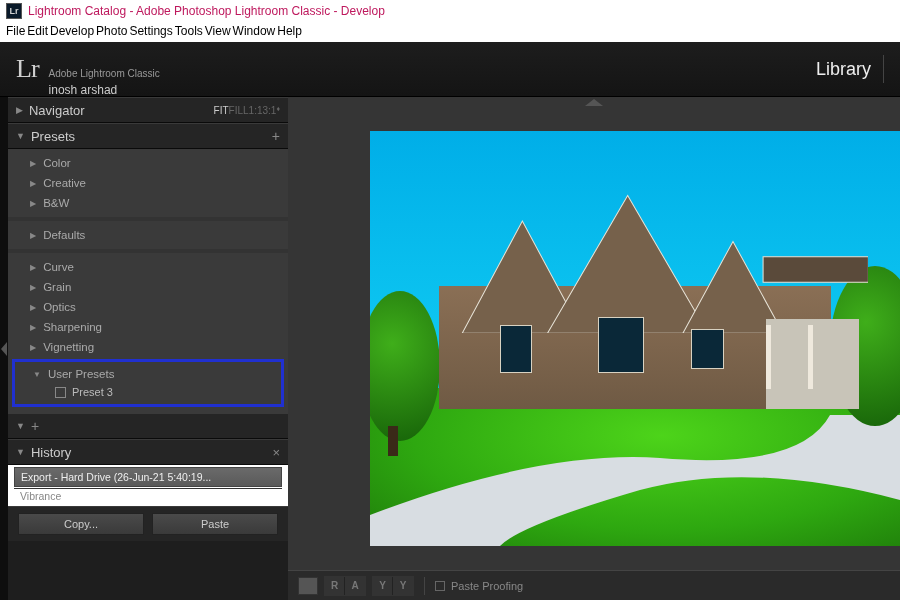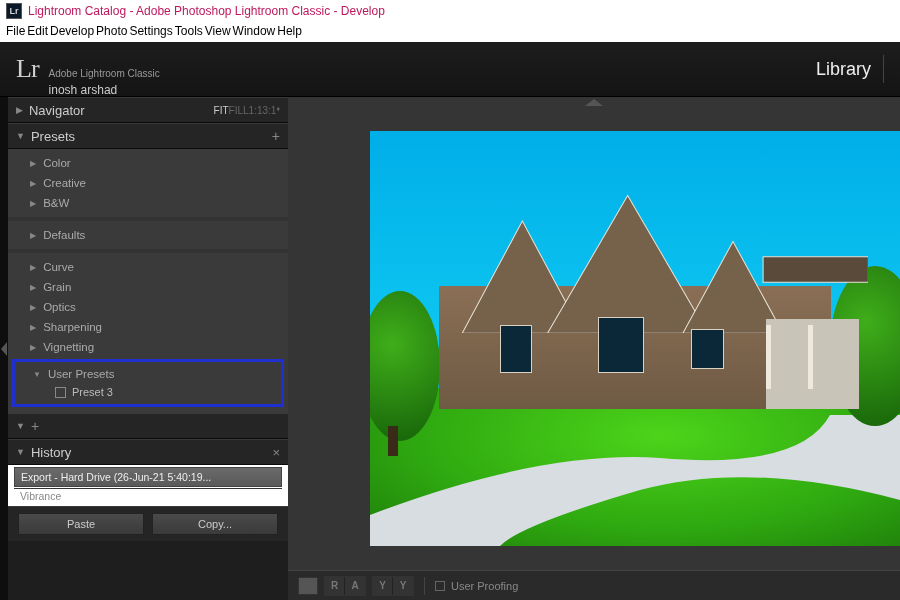--- a/index.html
+++ b/index.html
@@ -206,22 +206,22 @@
         <span class="arrow">▼</span>
         <span class="title">History</span>
         <span class="x">×</span>
       </div>
       <div style="background:#ffffff;padding-bottom:2px">
         <div class="history-row">Export - Hard Drive (26-Jun-21 5:40:19...</div>
         <div class="history-row2">Vibrance</div>
       </div>
 
       <div class="btn-row">
+        <button>Copy...</button>
         <button>Paste</button>
-        <button>Copy...</button>
       </div>
     </div>
 
     <div class="center">
       <div class="center-top-arrow">
         <svg viewBox="0 0 18 7">
             <polygon points="0,7 18,7 9,0" fill="#555"></polygon>
           </svg>
       </div>
       <div class="canvas-area">
@@ -257,17 +257,17 @@
         <div class="compare-group">
           <div class="compare-btn">R</div>
           <div class="compare-btn">A</div>
         </div>
         <div class="compare-group">
           <div class="compare-btn">Y</div>
           <div class="compare-btn">Y</div>
         </div>
         <span class="sep-v"></span>
         <span class="chk"></span>
-        <span class="toolbar-label">User Proofing</span>
+        <span class="toolbar-label">Paste Proofing</span>
       </div>
     </div>
   </div>
 </div>
 
 </body></html>

